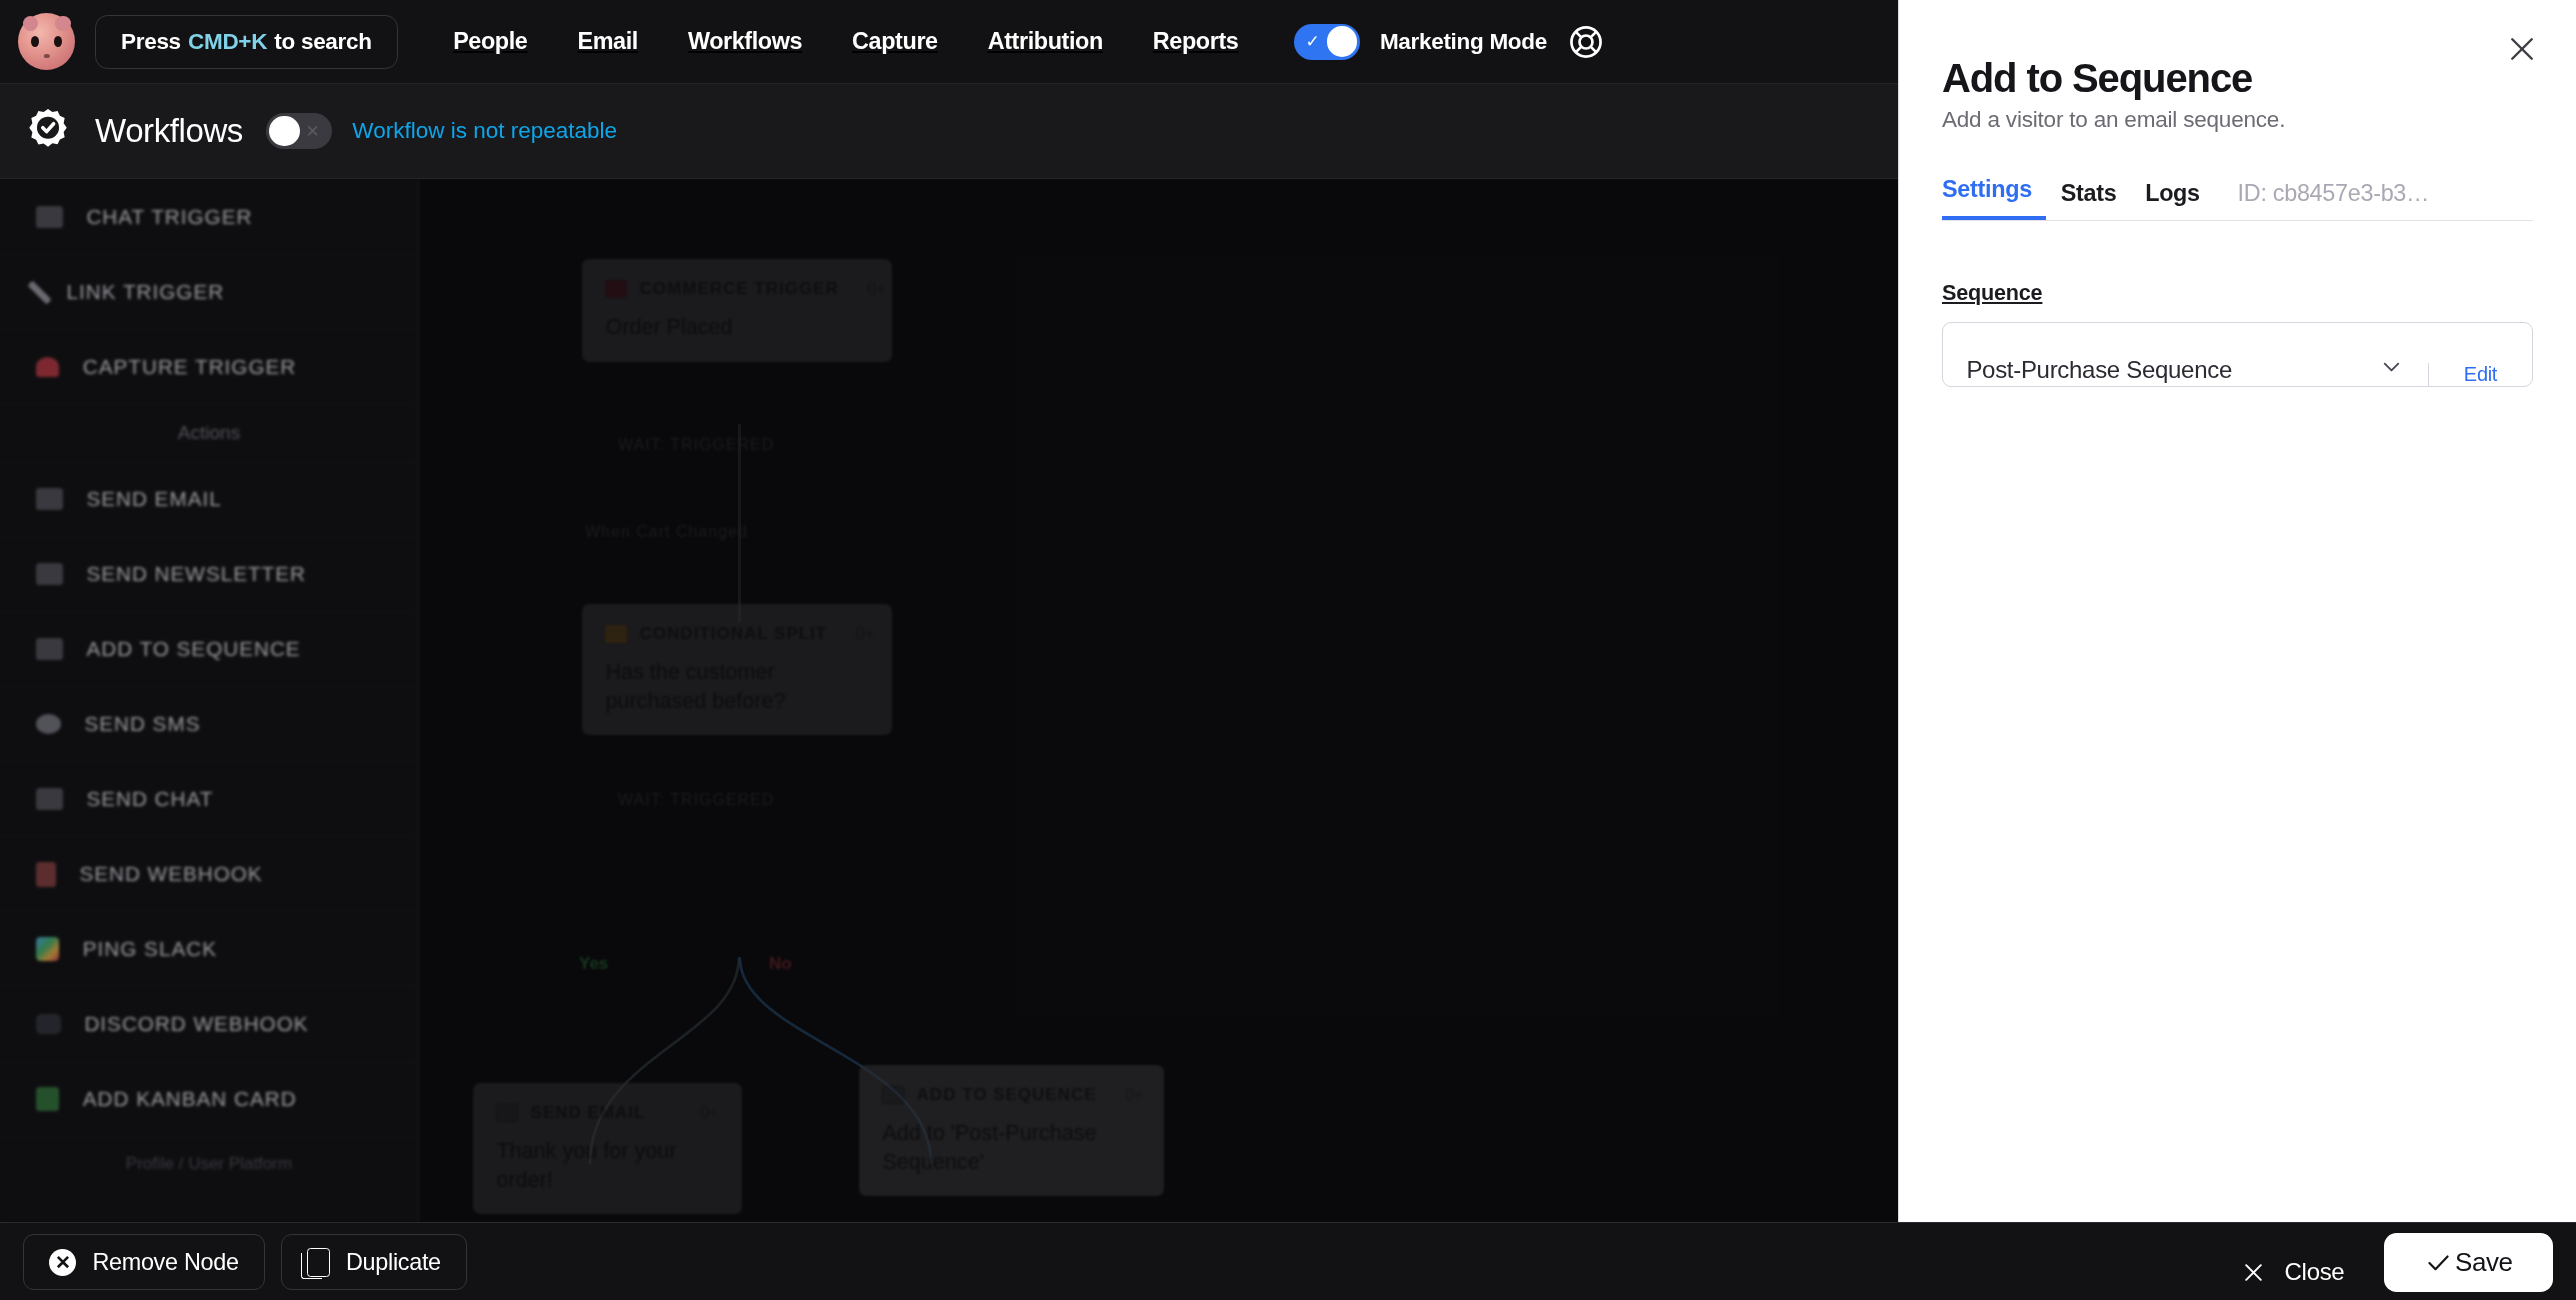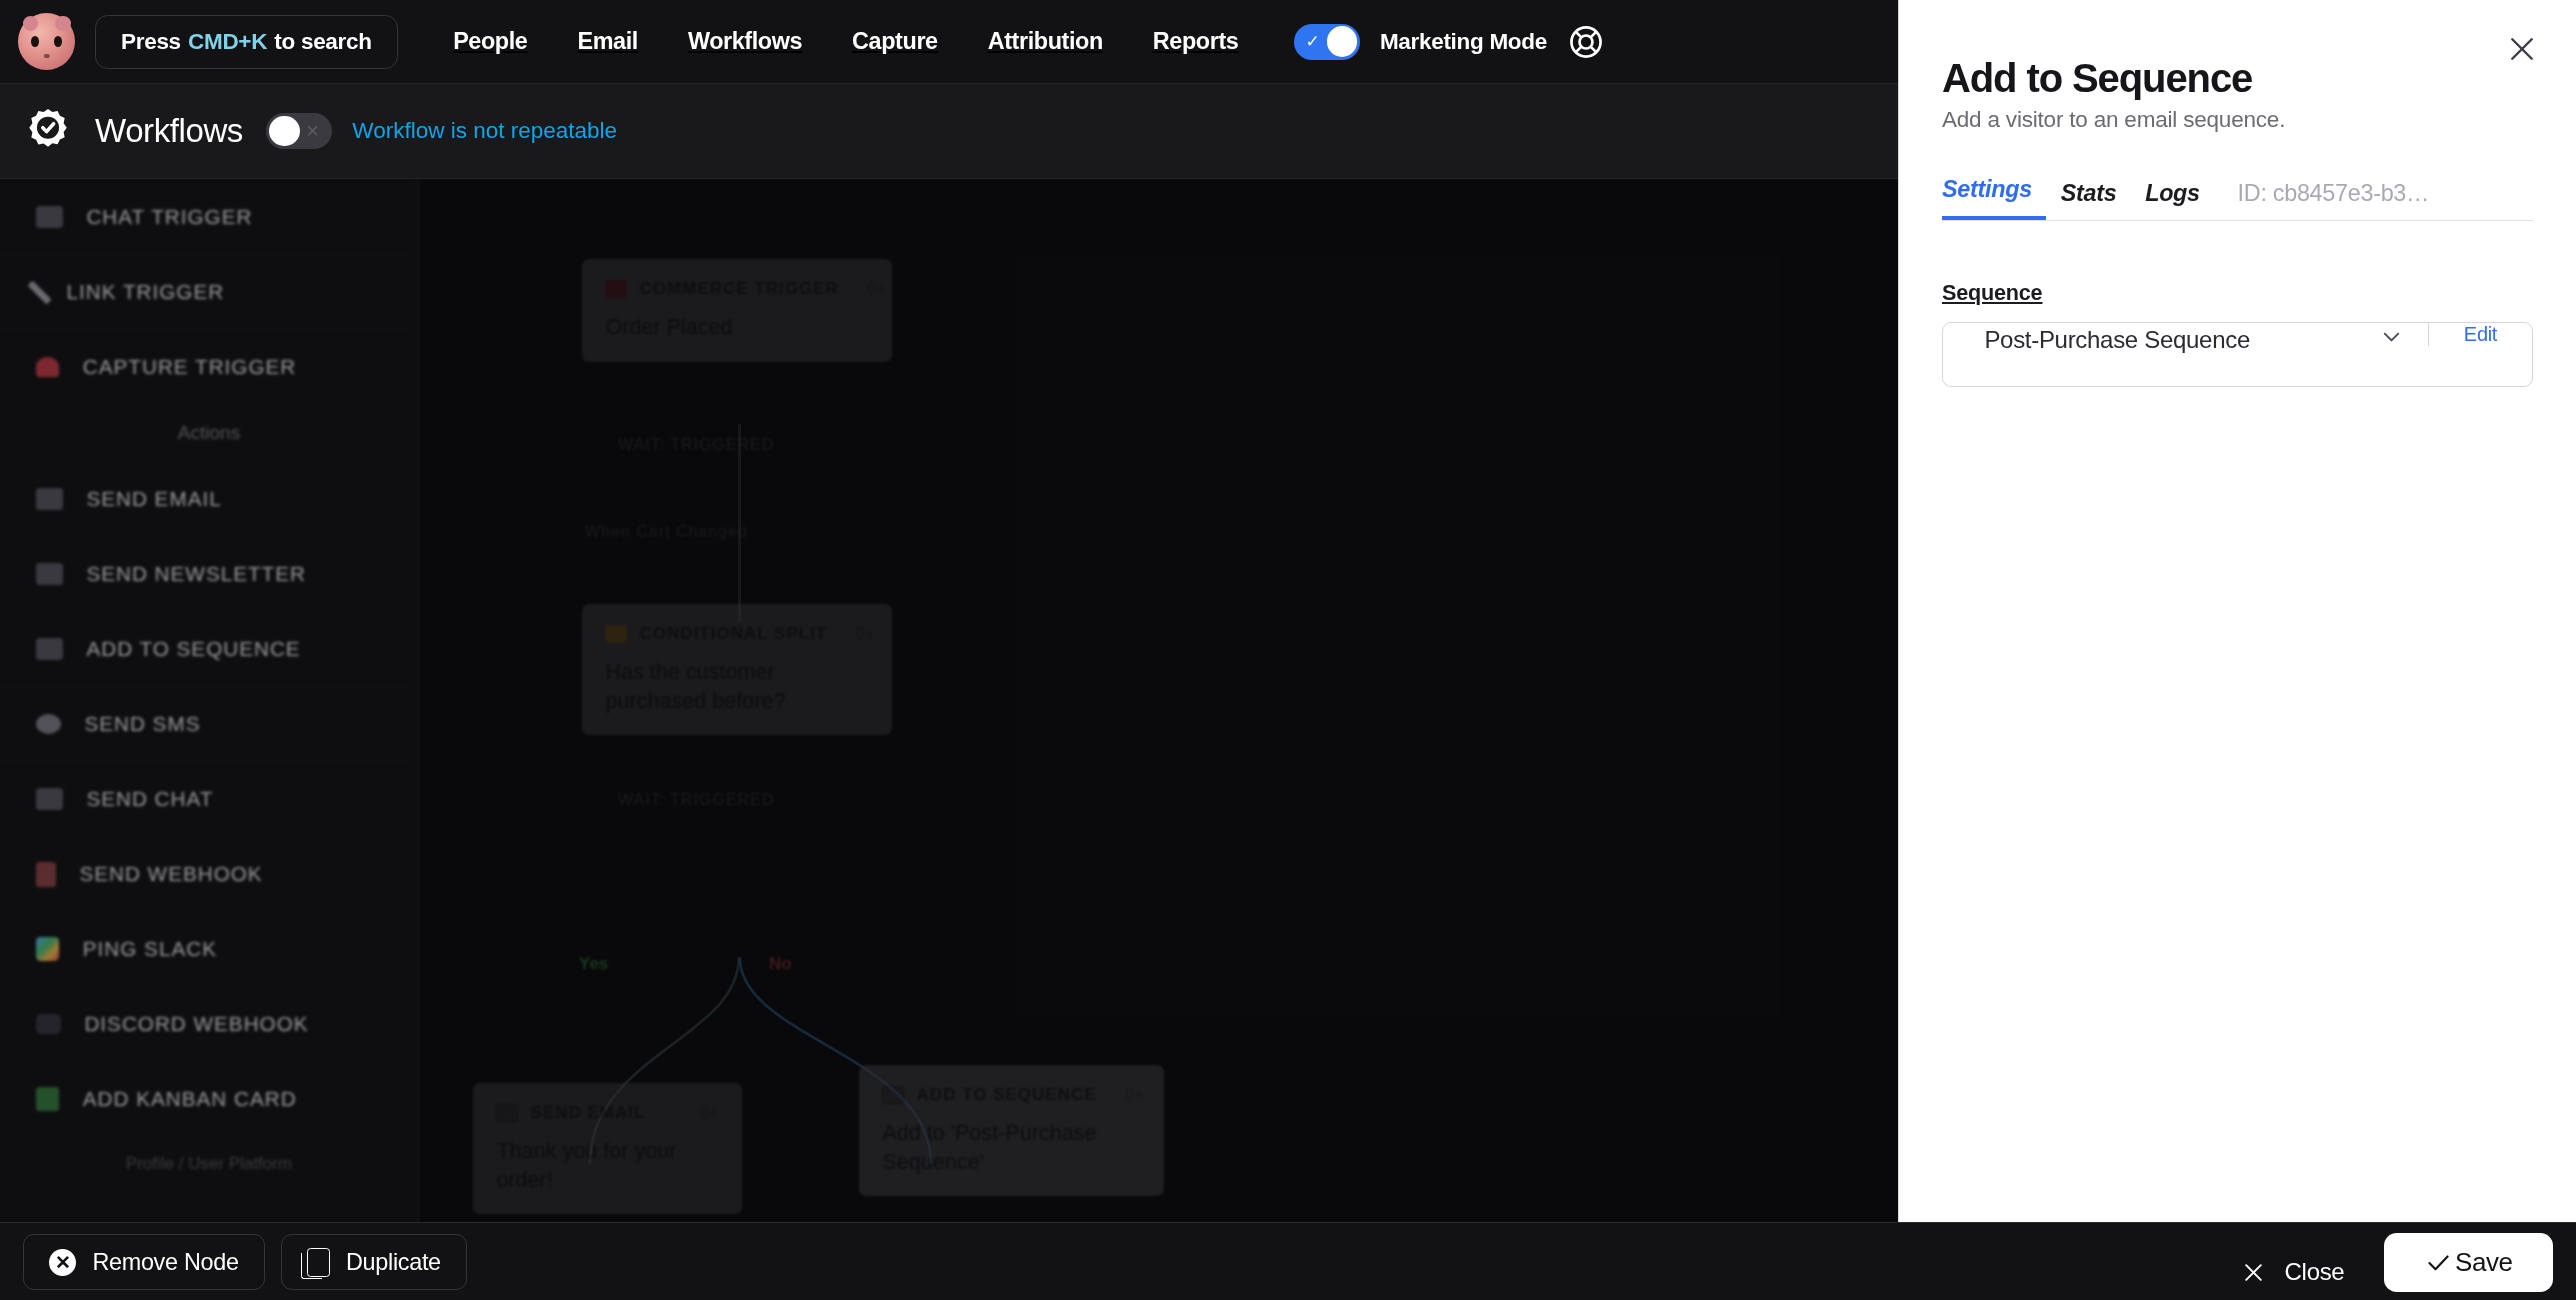--- a/index.html
+++ b/index.html
@@ -351,21 +351,20 @@
     border-bottom: 0.9px solid #e2e2e8;
     height: 56px;
   }
   .tab {
     font-size: 23.4px;
     font-weight: 700;
     color: #1b1b20;
     padding: 0 14.4px 12.6px 14.4px;
     letter-spacing: -0.3px;
     white-space: nowrap;
-    font-style: italic;
   }
   .tab:first-child { padding-left: 0; }
   .tab.active { color: #2f6df2; border-bottom: 4.5px solid #2f6df2; }
   .tab-id {
     font-size: 23.4px;
     color: #a9a9b4;
     padding: 0 0 12.6px 23.4px;
     white-space: nowrap;
     overflow: hidden;
     letter-spacing: -0.3px;
@@ -377,23 +376,22 @@
     color: #1b1b20;
     letter-spacing: -0.2px;
     text-decoration: underline;
   }
   .select-row {
     margin-top: 16px;
     height: 65px;
     border: 0.9px solid #d6d6de;
     border-radius: 9px;
     display: flex;
-    align-items: flex-start;
+    align-items: flex-end;
     background: #fff;
-    padding-left: 18px;
   }
   .select-main {
     flex: 1;
     display: flex;
     align-items: center;
     justify-content: space-between;
     padding: 0 23.4px;
     font-size: 24px;
     color: #2b2b33;
     letter-spacing: -0.3px;

